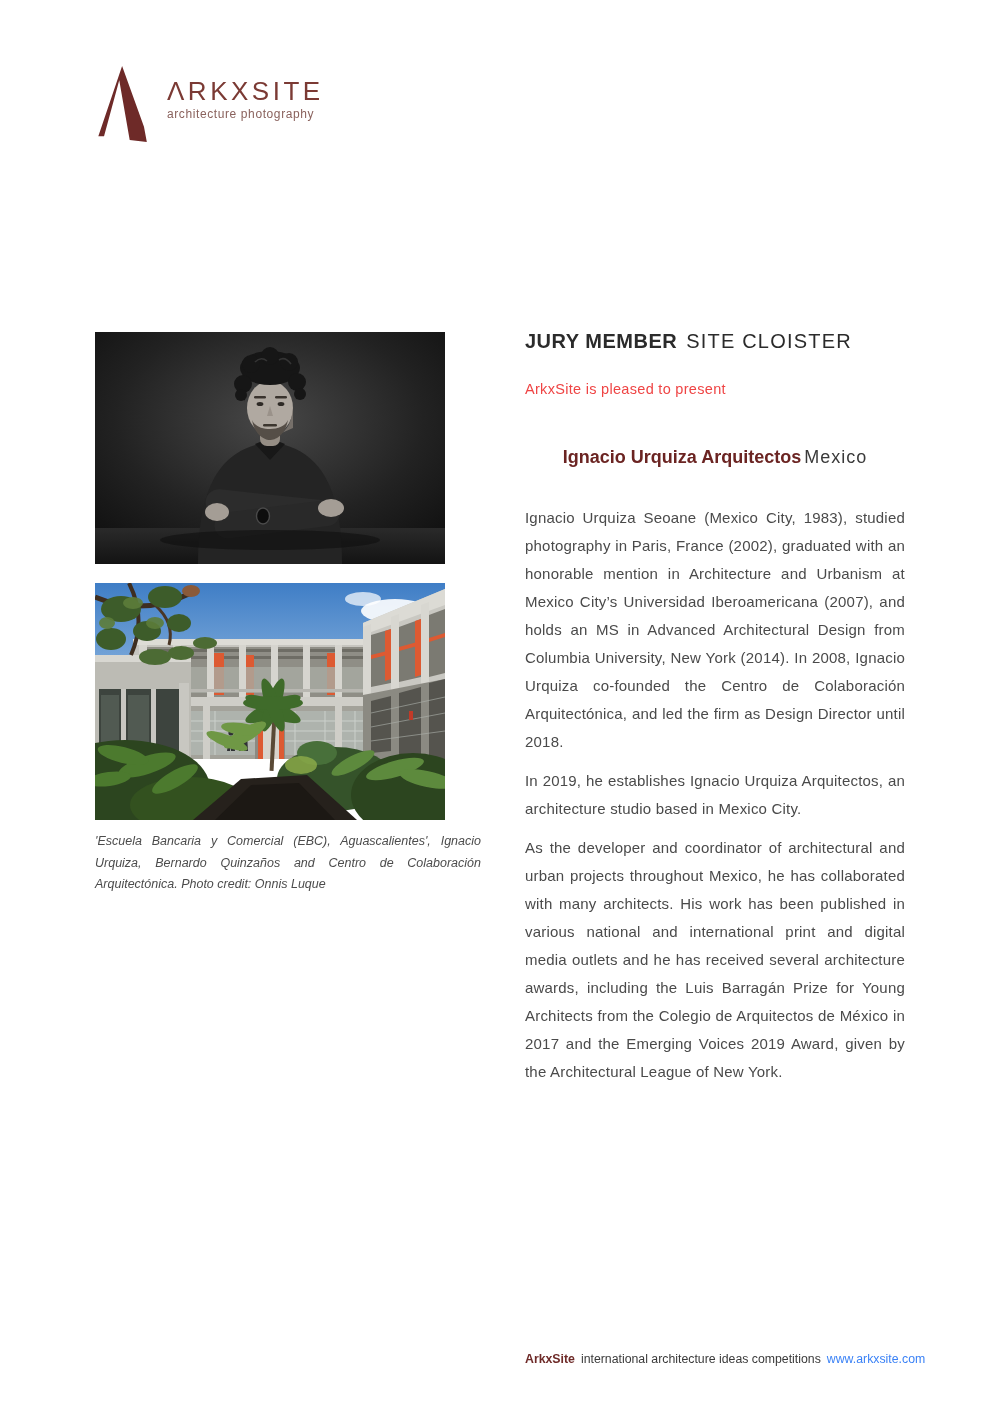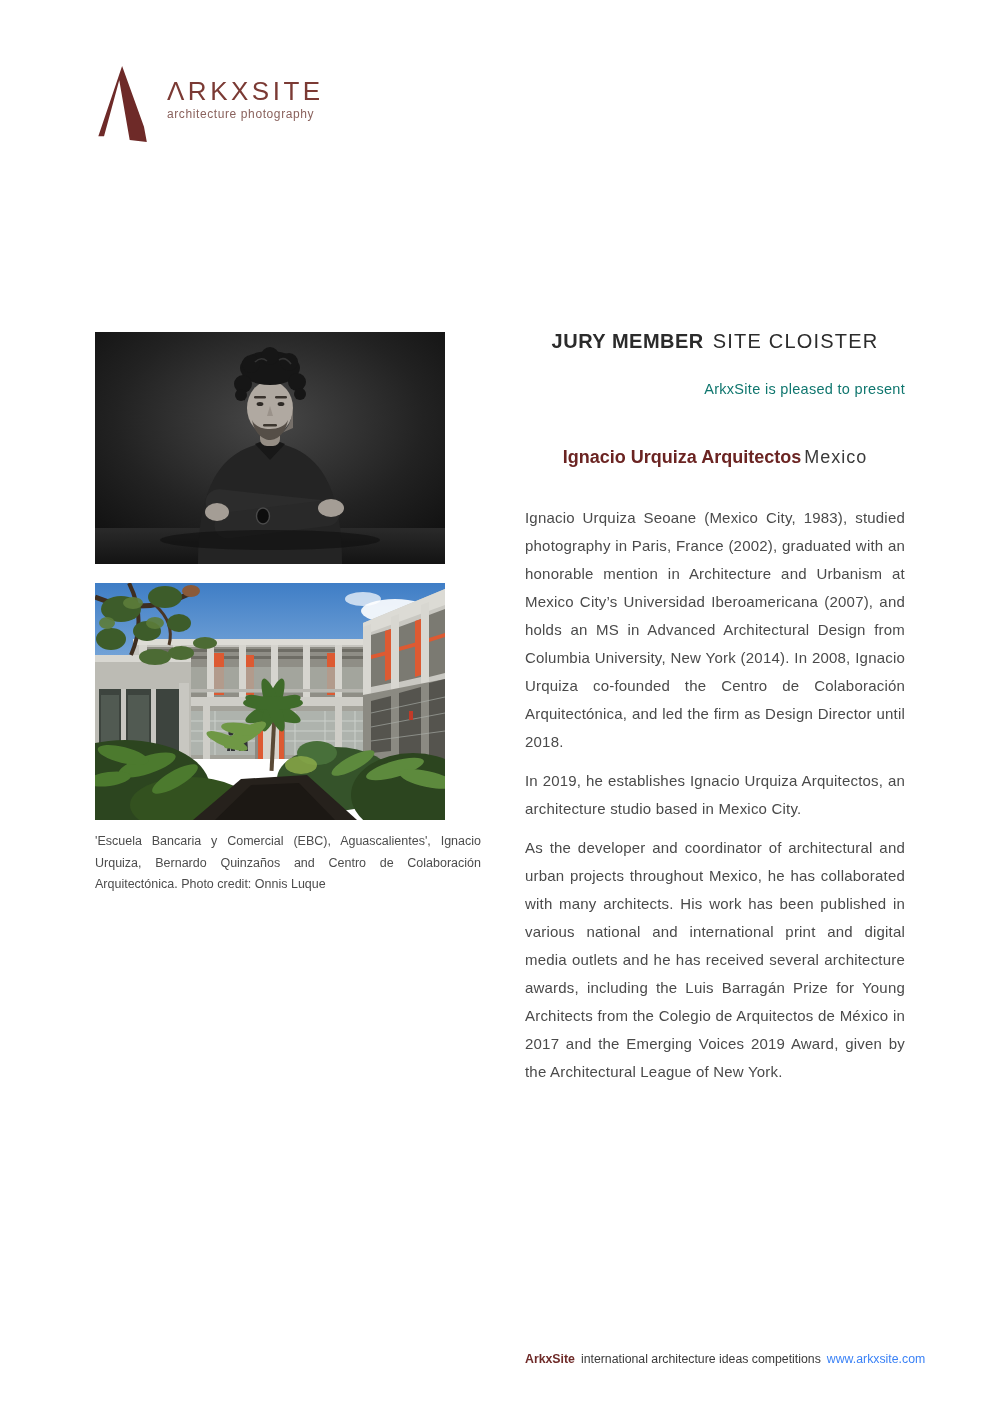--- a/index.html
+++ b/index.html
@@ -17,42 +17,42 @@
   .logo-textblock { padding-top:14px; }
   .logo-wordmark {
     font-size:26px; letter-spacing:3.5px; color:#7b3a34;
     font-weight:400; line-height:26px;
   }
   .logo-tagline {
     font-size:12px; letter-spacing:0.6px; color:#8a625d; margin-top:3px;
   }
 
   
-  .left-col { position:absolute; left:95px; top:332px; width:386px; }
+  .left-col { position:absolute; left:95px; top:332px; width:386px;font-style:italic; }
   figure { margin:0; padding:0; }
   .figure-portrait  { width:350px; height:232px; }
   .figure-project   { width:350px; height:237px; margin-top:19px; }
   .figure-portrait svg, .figure-project svg { display:block; }
   .caption {
     margin-top:11px;
     font-size:12.5px; line-height:21.5px;
     text-align:justify; color:#4c4c4c;
   }
 
   
   .right-col { position:absolute; left:525px; top:330px; width:380px; }
   .jury-heading {
-    text-align:center; font-size:20px; line-height:22px; color:#2b2b2b;
+    font-size:20px; line-height:22px; color:#2b2b2b;
     letter-spacing:0.5px;
   }
   .jury-heading .bold-part { font-weight:bold; margin-right:9px; }
   .jury-heading .regular-part { font-weight:400; letter-spacing:1.2px; }
   .presents {
-    margin-top:29px; text-align:right;
-    font-size:14.5px; color:#0f766e; letter-spacing:0.3px;
+    margin-top:29px; text-align:left;
+    font-size:14.5px; color:#ef4444; letter-spacing:0.3px;
   }
   .jury-name-line { margin-top:50px; text-align:center; font-size:18px; }
   .jury-name { font-weight:bold; color:#6b2422; margin-right:3px; }
   .jury-country { color:#3a3a3a; letter-spacing:1px; }
   .bio { margin-top:36px; }
   .bio p {
     margin:0 0 11px 0;
     font-size:15px; line-height:28px;
     text-align:justify; color:#4a4a4a;
     letter-spacing:0.2px;

